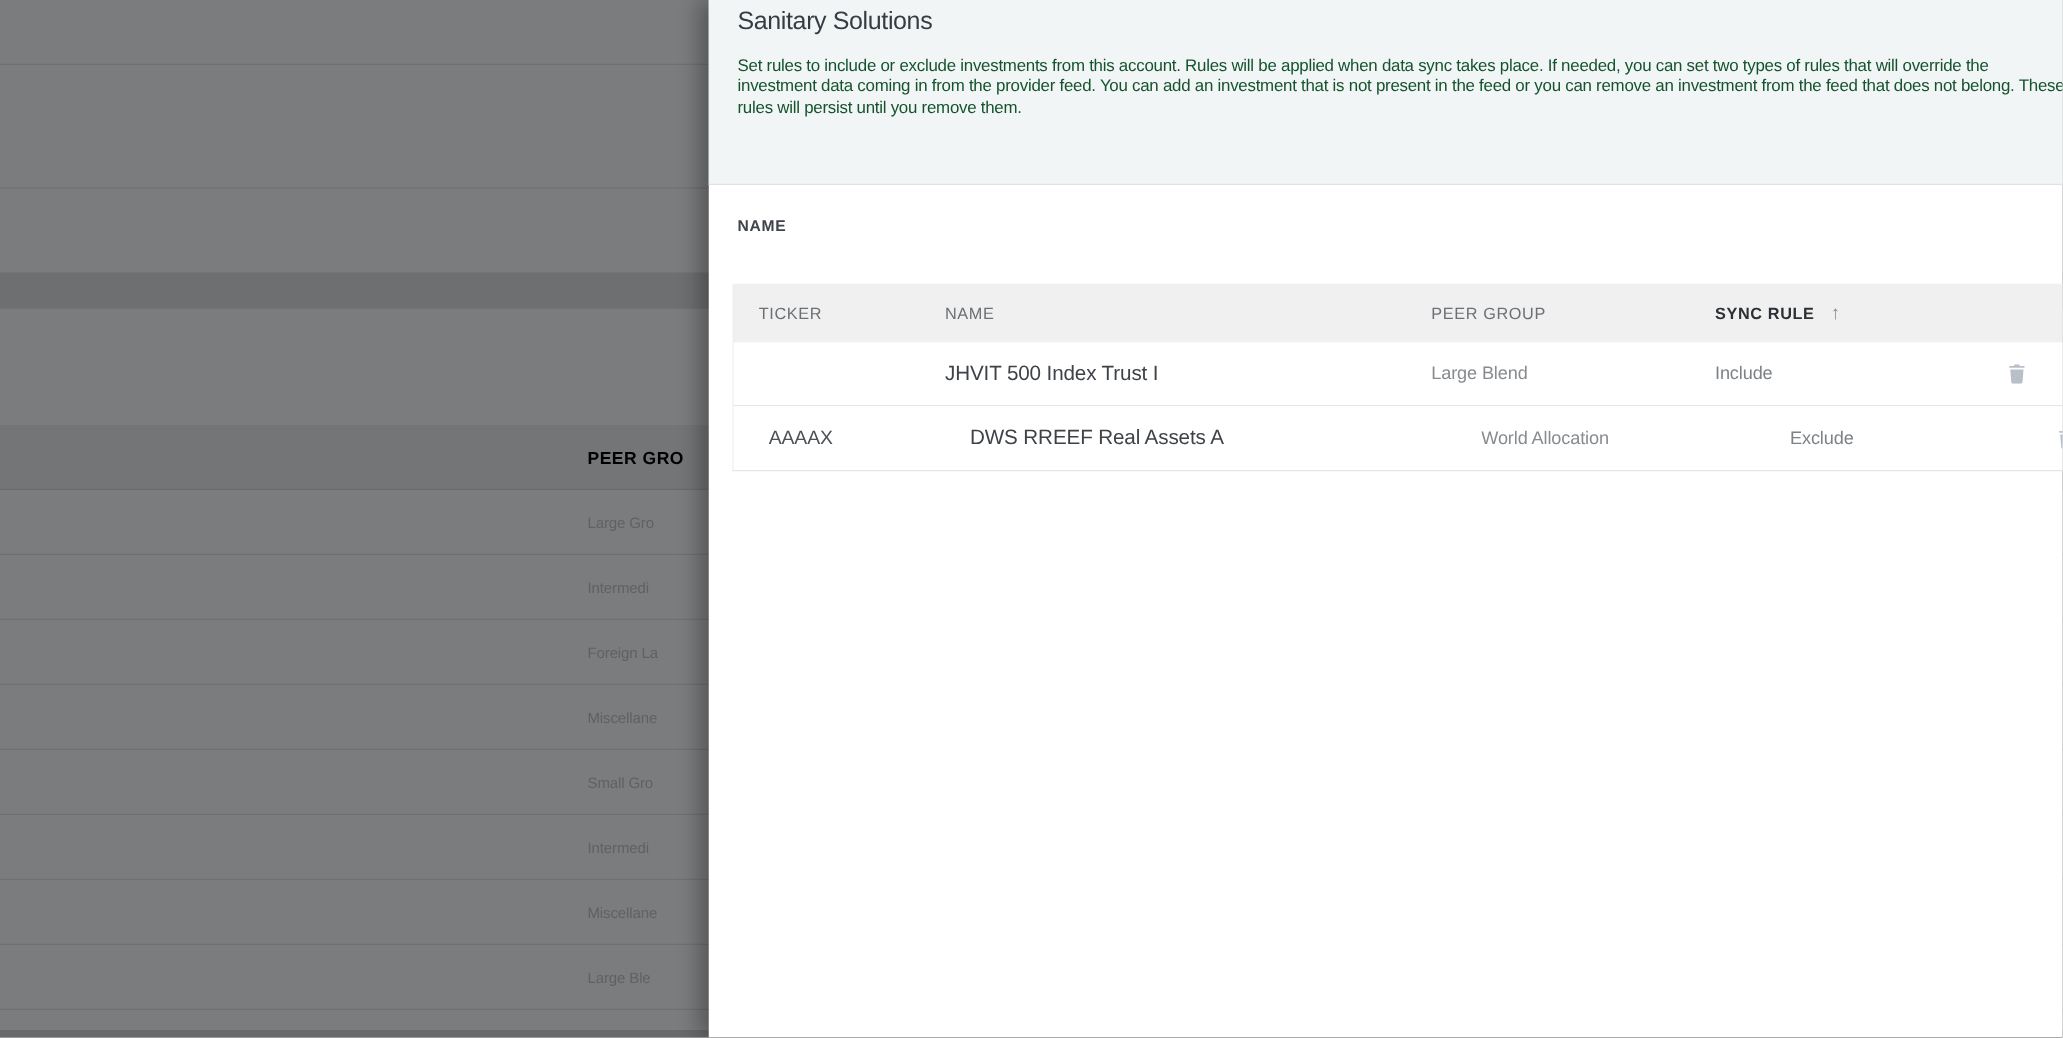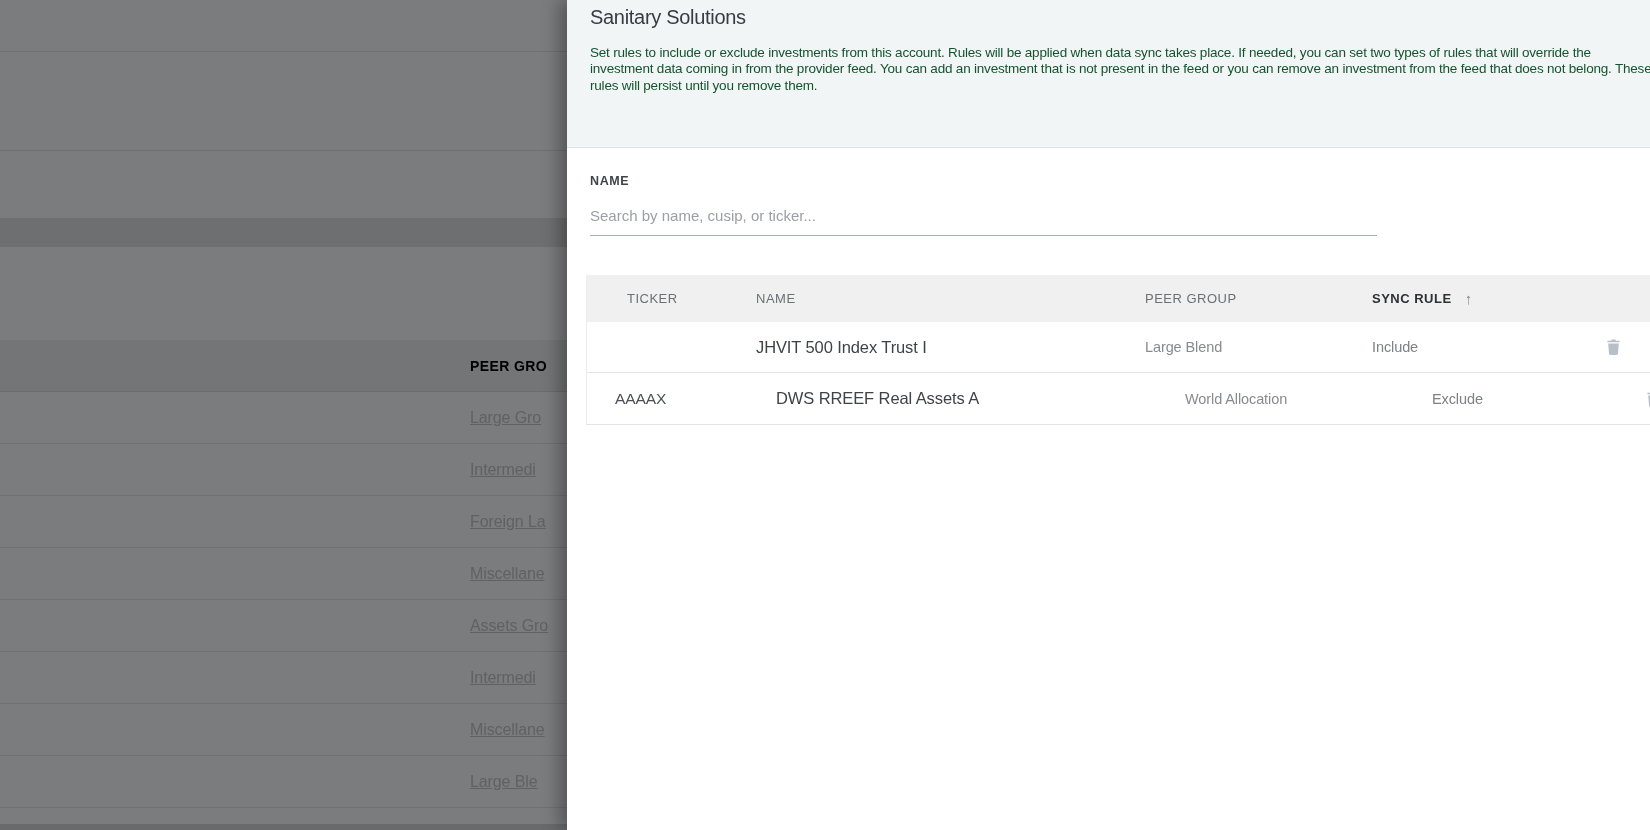--- a/index.html
+++ b/index.html
@@ -23,21 +23,21 @@
     display:flex; align-items:center;
   }
   .bg-thead span {
     margin-left:470px; font-size:14px; font-weight:700; color:#000000;
     letter-spacing:0.4px; white-space:nowrap;
   }
   .bg-row {
     height:52px; border-bottom:1px solid #6f7071;
     display:flex; align-items:center;
   }
-  .bg-row span { margin-left:470px; font-size:16px; color:#5e6265; white-space:nowrap;text-decoration:underline; }
+  .bg-row span { margin-left:470px; font-size:12px; color:#5e6265; white-space:nowrap; }
   .bg-footer { position:absolute; left:0; top:824px; width:100%; height:6px; background:#696a6b; }
 
   
   .drawer {
     position:absolute; top:0; left:567px; width:1106px; height:830px;
     background:#ffffff; box-shadow:-8px 0 16px rgba(0,0,0,0.30);
   }
   .drawer-header {
     background:#f2f5f6; border-bottom:1px solid #dce2e5;
     height:148px; padding:5px 12px 0 23px;
@@ -69,21 +69,21 @@
     border-left:1px solid #ededee; border-right:1px solid #e9e9ea; border-bottom:1px solid #e4e5e6;
   }
   .t-header, .t-row {
     display:grid; grid-template-columns:169px 389px 227px 195px auto;
     align-items:center;
   }
   .t-header { height:47px; background:#f0f0f1; }
   .t-header .cell {
     font-size:13px; color:#6b7075; letter-spacing:0.5px; white-space:nowrap;
   }
-  .cell-ticker { padding-left:40px; }
+  .cell-ticker { padding-left:20px; }
   .t-header .cell-sync { font-weight:700; color:#2c3136; display:flex; align-items:center; }
   .sort-arrow { margin-left:13px; font-size:15px; font-weight:400; color:#868c92; letter-spacing:0; }
   .t-row { height:51px; background:#fff; border-bottom:1px solid #e4e5e6; }
   .t-row:last-child { border-bottom:none;gap:20px; }
   .cell { overflow:hidden; white-space:nowrap; }
   .cell-ticker-val { font-size:15.5px; color:#4b5056; padding-left:28px; }
   .cell-name-val { font-size:16.5px; color:#3e4349; }
   .cell-peer-val { font-size:14.5px; color:#878b90; }
   .cell-sync-val { font-size:14.5px; color:#7d8287; }
   .cell-action { display:flex; justify-content:center; align-items:center; }
@@ -110,21 +110,21 @@
     <div class="bg-row">
         <span>Intermedi</span>
       </div>
     <div class="bg-row">
         <span>Foreign La</span>
       </div>
     <div class="bg-row">
         <span>Miscellane</span>
       </div>
     <div class="bg-row">
-        <span>Assets Gro</span>
+        <span>Small Gro</span>
       </div>
     <div class="bg-row">
         <span>Intermedi</span>
       </div>
     <div class="bg-row">
         <span>Miscellane</span>
       </div>
     <div class="bg-row">
         <span>Large Ble</span>
       </div>
@@ -135,21 +135,20 @@
 
 <div class="drawer">
 
   <div class="drawer-header">
     <div class="drawer-title">Sanitary Solutions</div>
     <div class="drawer-desc">Set rules to include or exclude investments from this account. Rules will be applied when data sync takes place. If needed, you can set two types of rules that will override the investment data coming in from the provider feed. You can add an investment that is not present in the feed or you can remove an investment from the feed that does not belong. These rules will persist until you remove them.</div>
   </div>
 
   <div class="search-section">
     <div class="name-label">NAME</div>
-    <input class="search-input" type="text" placeholder="Search by name, cusip, or ticker..." style="">
   </div>
 
   <div class="rules-table">
 
     <div class="t-header">
       <div class="cell cell-ticker">TICKER</div>
       <div class="cell">NAME</div>
       <div class="cell">PEER GROUP</div>
       <div class="cell cell-sync">
         <span>SYNC RULE</span>

